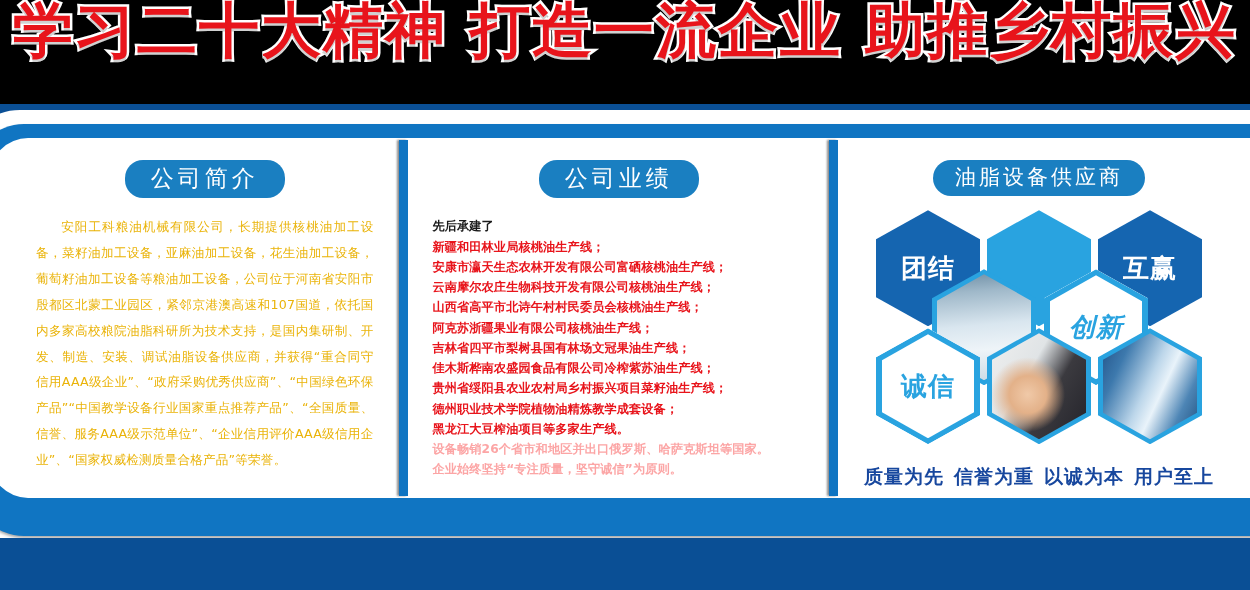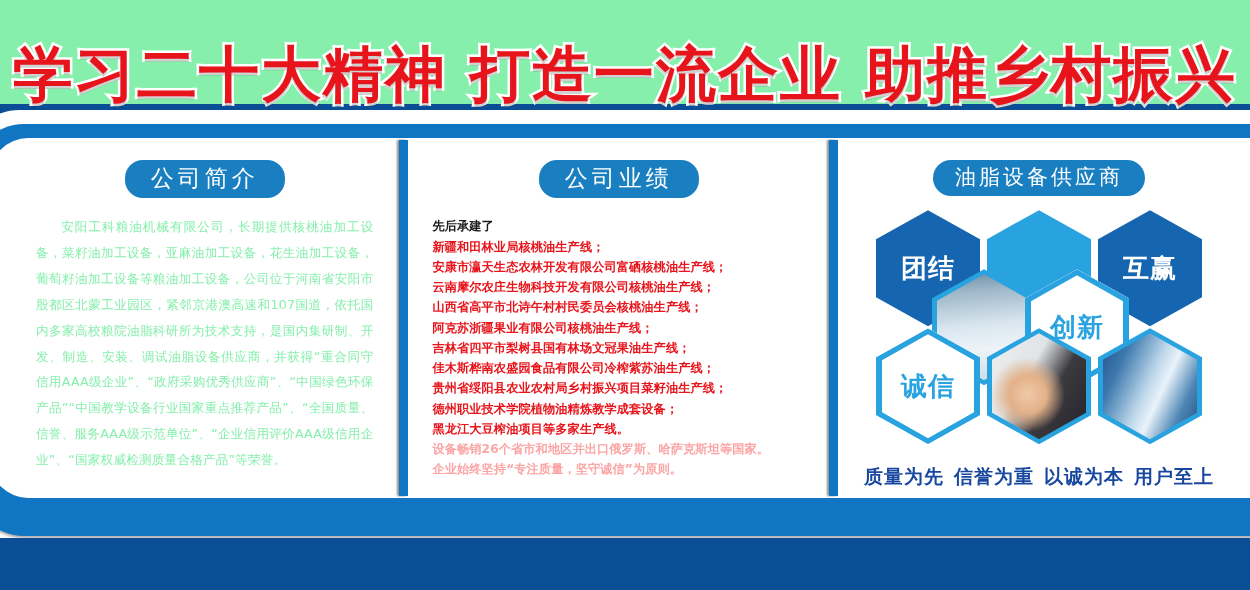--- a/index.html
+++ b/index.html
@@ -6,22 +6,22 @@
   body{
     width:1250px;height:590px;overflow:hidden;
     font-family:"Liberation Sans","DejaVu Sans",sans-serif;
     background:#0a4f95;
   }
   #board{position:relative;width:1250px;height:590px;background:#0a4f95;overflow:hidden;}
 
   
   .banner{
     position:absolute;left:0;top:0;width:1250px;height:104px;
-    display:flex;align-items:flex-end;justify-content:center;
-    background:#86efac;
+    display:flex;align-items:flex-start;justify-content:center;
+    background:#000000;
   }
   .banner-title{
     font-family:"DejaVu Sans","Liberation Sans",sans-serif;
     font-size:60px;font-weight:bold;color:#e8141b;
     letter-spacing:2px;white-space:nowrap;line-height:1;
     -webkit-text-stroke:5px #ffffff;
     paint-order:stroke fill;
     text-shadow:0 3px 0 rgba(0,0,0,.18);
   }
 
@@ -71,21 +71,21 @@
     font-family:"DejaVu Sans","Liberation Sans",sans-serif;
     font-size:23px;font-weight:normal;letter-spacing:4px;line-height:1.15;
     white-space:nowrap;
   }
   .badge.wide{padding:5px 22px 7px 22px;font-size:21px;letter-spacing:3px;}
 
   
   .intro-text{
     margin:16px 4px 0 4px;
     font-family:"DejaVu Sans","Liberation Sans",sans-serif;
-    font-size:12.6px;color:#86efac;line-height:2.05;
+    font-size:12.6px;color:#eab308;line-height:2.05;
     text-align:justify;text-align-last:left;text-indent:2em;
     letter-spacing:.2px;
   }
 
   .perf{
     margin:18px 2px 0 4px;
     font-family:"DejaVu Sans","Liberation Sans",sans-serif;
     font-size:12.2px;line-height:1.66;letter-spacing:.1px;
   }
   .perf .lead{color:#1a1a1a;font-weight:bold;}
@@ -208,21 +208,21 @@
         <div class="hex photo" style="left:137px;top:2px;">
           <span class="ph ph-carrier"></span>
         </div>
         <div class="hex solid" style="left:248px;top:2px;">
           <span class="lbl">互赢</span>
         </div>
 
         <div class="hex photo" style="left:82px;top:61px;">
           <span class="ph ph-eagle"></span>
         </div>
-        <div class="hex outline" style="left:175px;top:61px;">
+        <div class="hex outline" style="left:194px;top:61px;font-style:italic;">
           <span class="inner"></span>
           <span class="inner2"></span>
           <span class="lbl">创新</span>
         </div>
 
         <div class="hex outline" style="left:26px;top:120px;">
           <span class="inner"></span>
           <span class="inner2"></span>
           <span class="lbl">诚信</span>
         </div>

